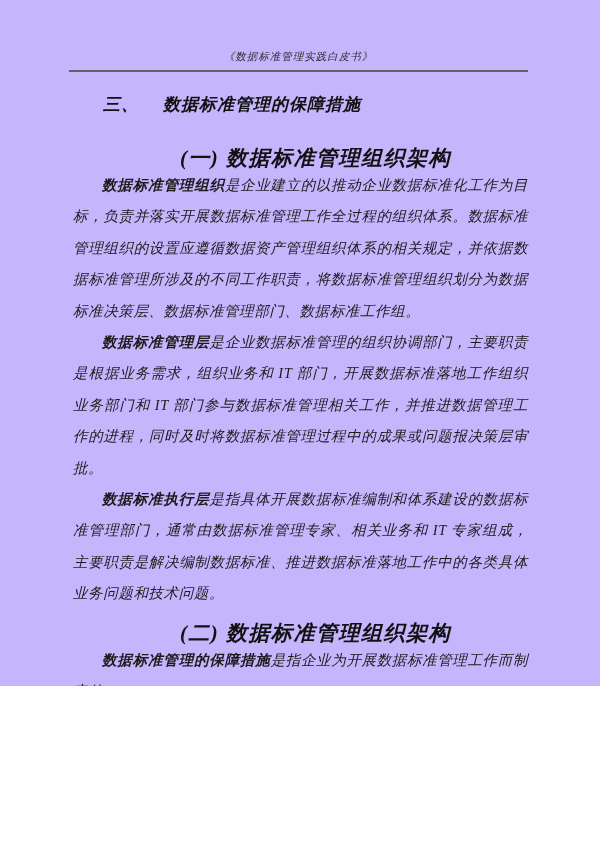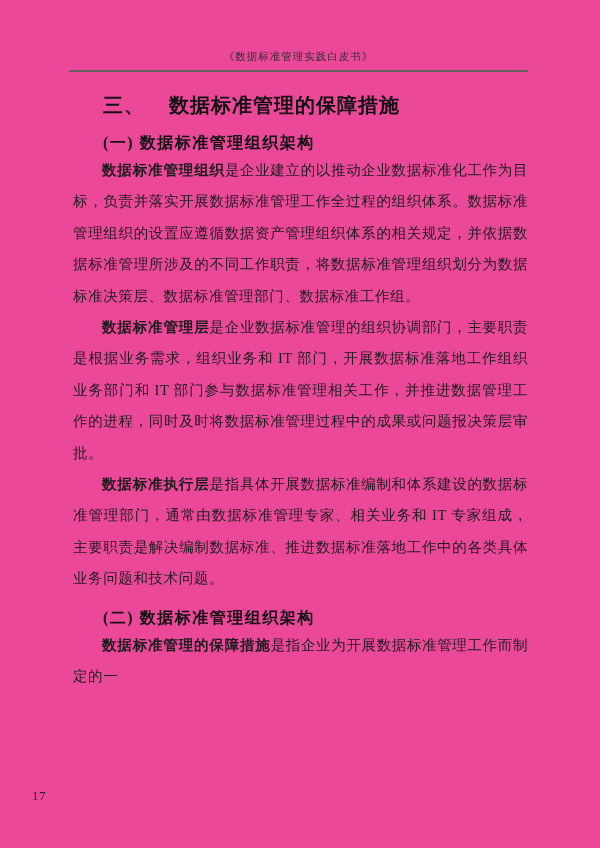--- a/index.html
+++ b/index.html
@@ -3,25 +3,26 @@
 <meta charset="utf-8">
 <style>
   html, body {
     margin: 0;
     padding: 0;
     background: #ffffff;
   }
   .page {
     position: relative;
     width: 600px;
-    height: 848px;
-    background: #ec4899;
+    height: 686px;
+    background: #c4b5fd;
     overflow: hidden;
     color: #1c1c1c;
     font-family: "Liberation Serif", "DejaVu Serif", serif;
+    font-style: italic;
   }
   
   .doc-header {
     position: absolute;
     top: 50px;
     left: 69px;
     right: 72px;
     text-align: center;
     padding-bottom: 7px;
     border-bottom: 2px solid #626262;
@@ -35,37 +36,38 @@
   
   .content {
     position: absolute;
     top: 84px;
     left: 73px;
     width: 455px;
   }
   .chapter-heading {
     margin: 8px 0 0 30px;
     font-family: "Liberation Sans", "DejaVu Sans", sans-serif;
-    font-size: 20px;
+    font-size: 17px;
     font-weight: bold;
     line-height: 26px;
     letter-spacing: 1px;
     color: #111;
   }
   .chapter-heading .chapter-number {
     display: inline-block;
     margin-right: 24px;
   }
   .section-heading {
-    margin: 13px 0 0 30px;
-    font-size: 16px;
+    margin: 28px 0 0 30px;
+    font-size: 21px;
     font-weight: bold;
     line-height: 24px;
     letter-spacing: 1.5px;
     color: #111;
+    text-align: center;
   }
   .section-heading.second {
     margin-top: 11px;
   }
   .body-par {
     margin: 0;
     font-size: 14.5px;
     line-height: 31.4px;
     letter-spacing: 0.6px;
     text-align: justify;

